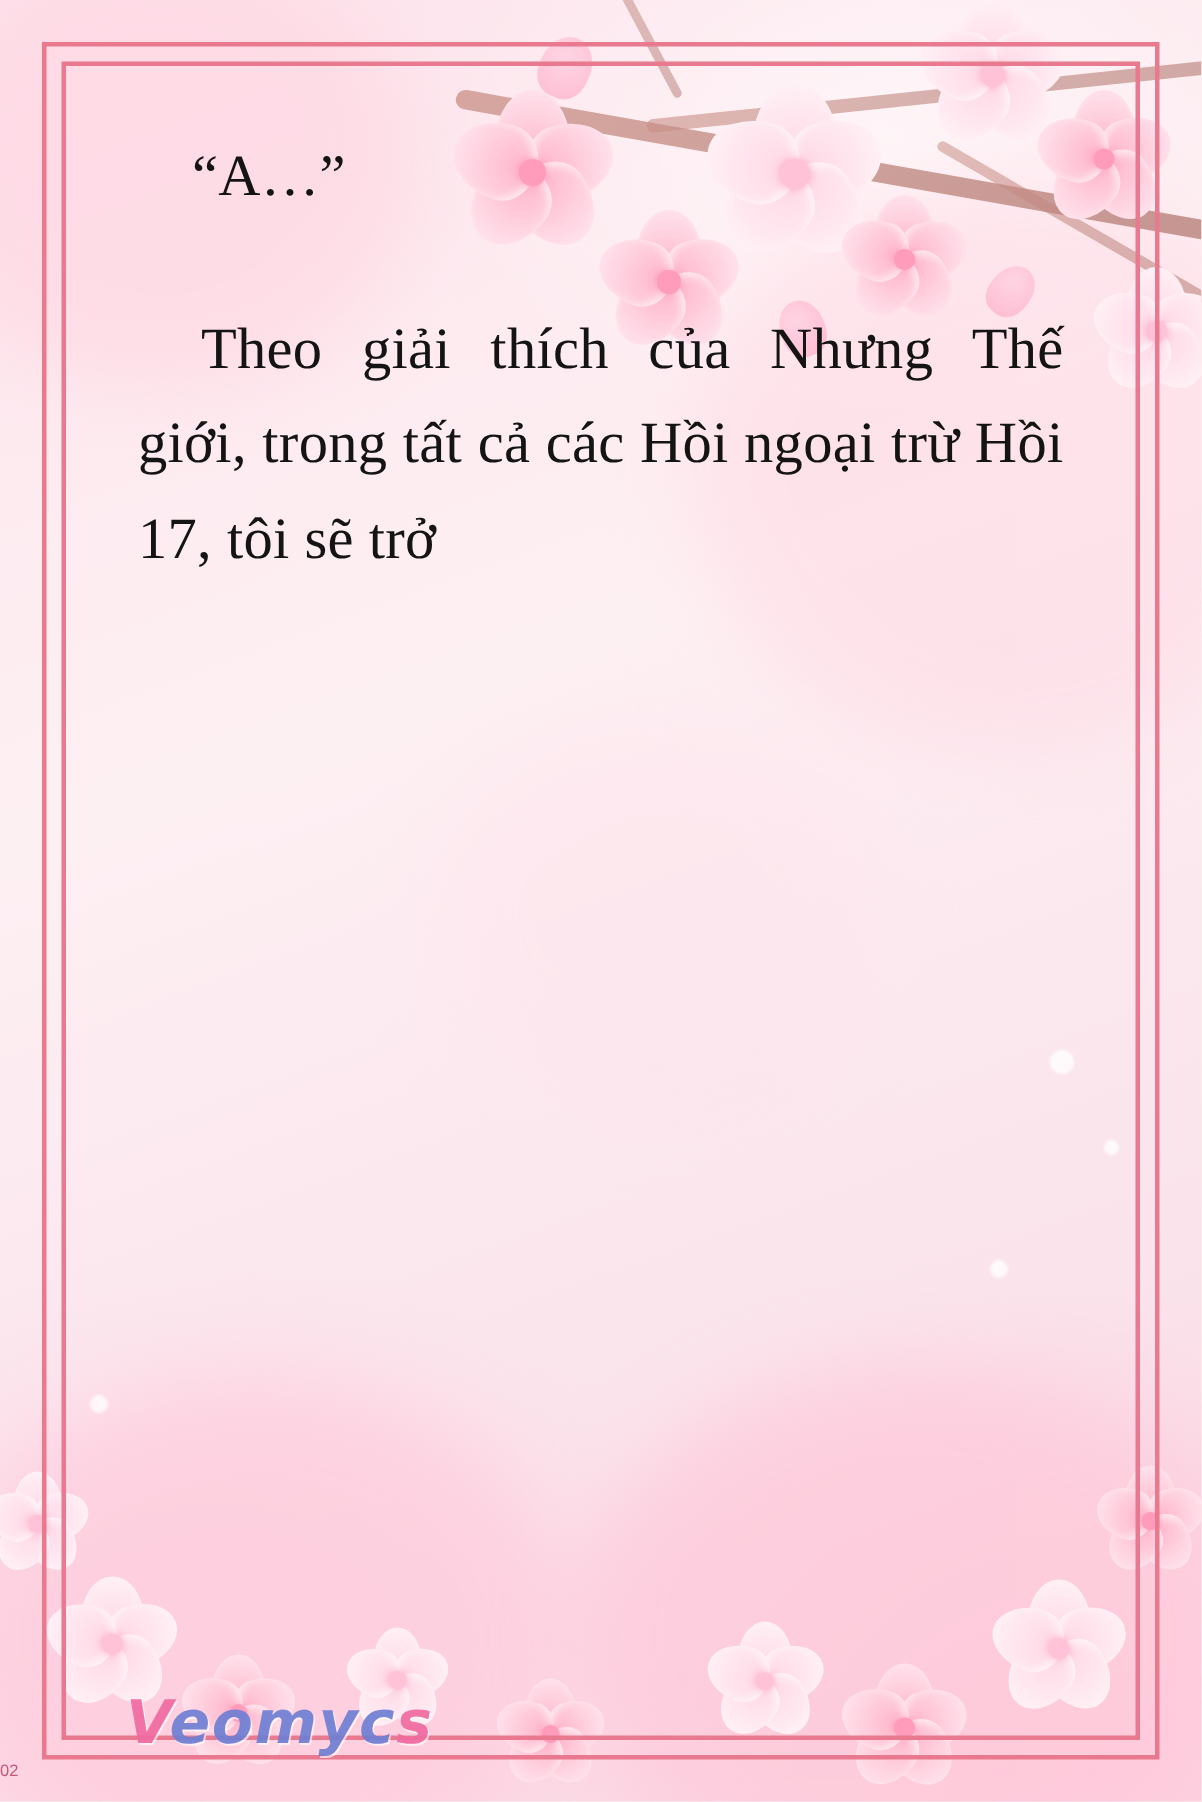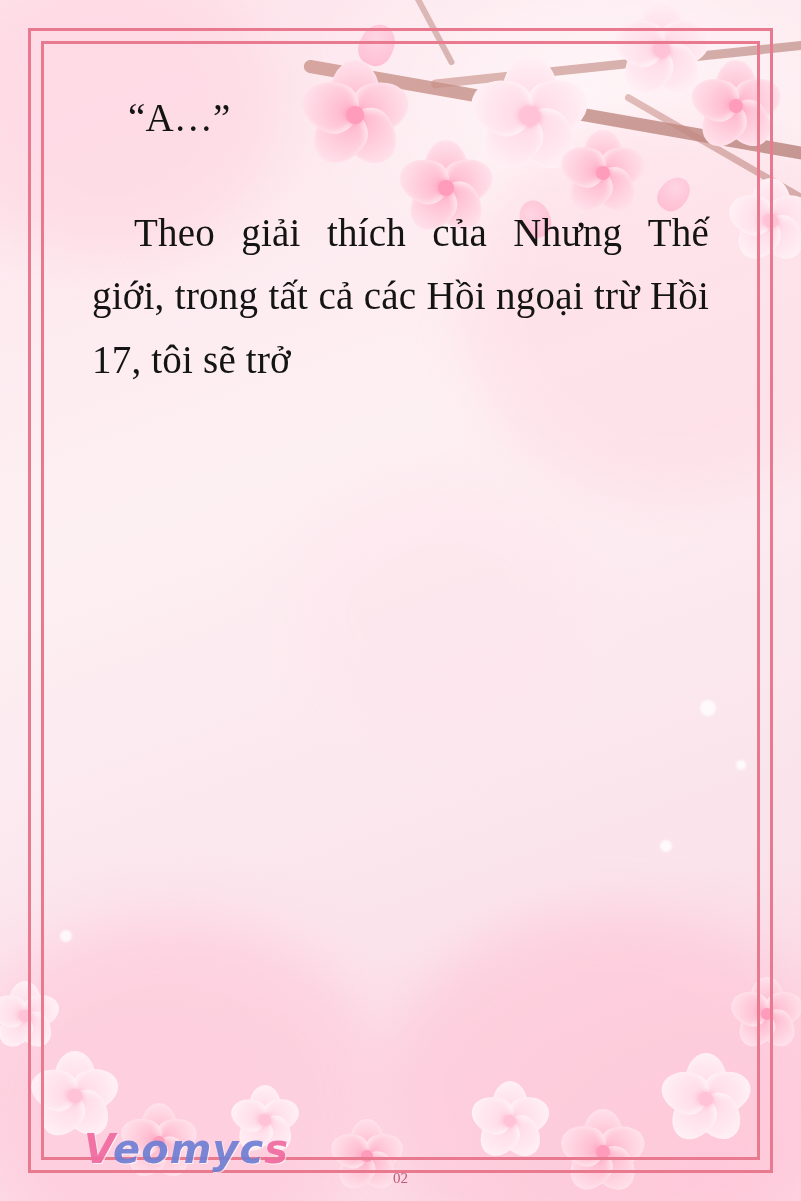--- a/index.html
+++ b/index.html
@@ -153,23 +153,23 @@
     margin-left: 44px;
   }
   .watermark .wm-accent { color: #f06ba0; }
 
   
   .page-number {
     position: absolute;
     left: 0;
     right: 0;
     bottom: 14px;
-    text-align: center;
-    font-family: Liberation Serif, serif;
-    font-size: 15px;
+    text-align: left;
+    font-family: Liberation Sans, sans-serif;
+    font-size: 11px;
     color: #c05a78;
   }
 </style>
 </head>
 <body>
 
 <div class="page">
 
   <div class="bg-art">
     <div class="wash w1"></div>

